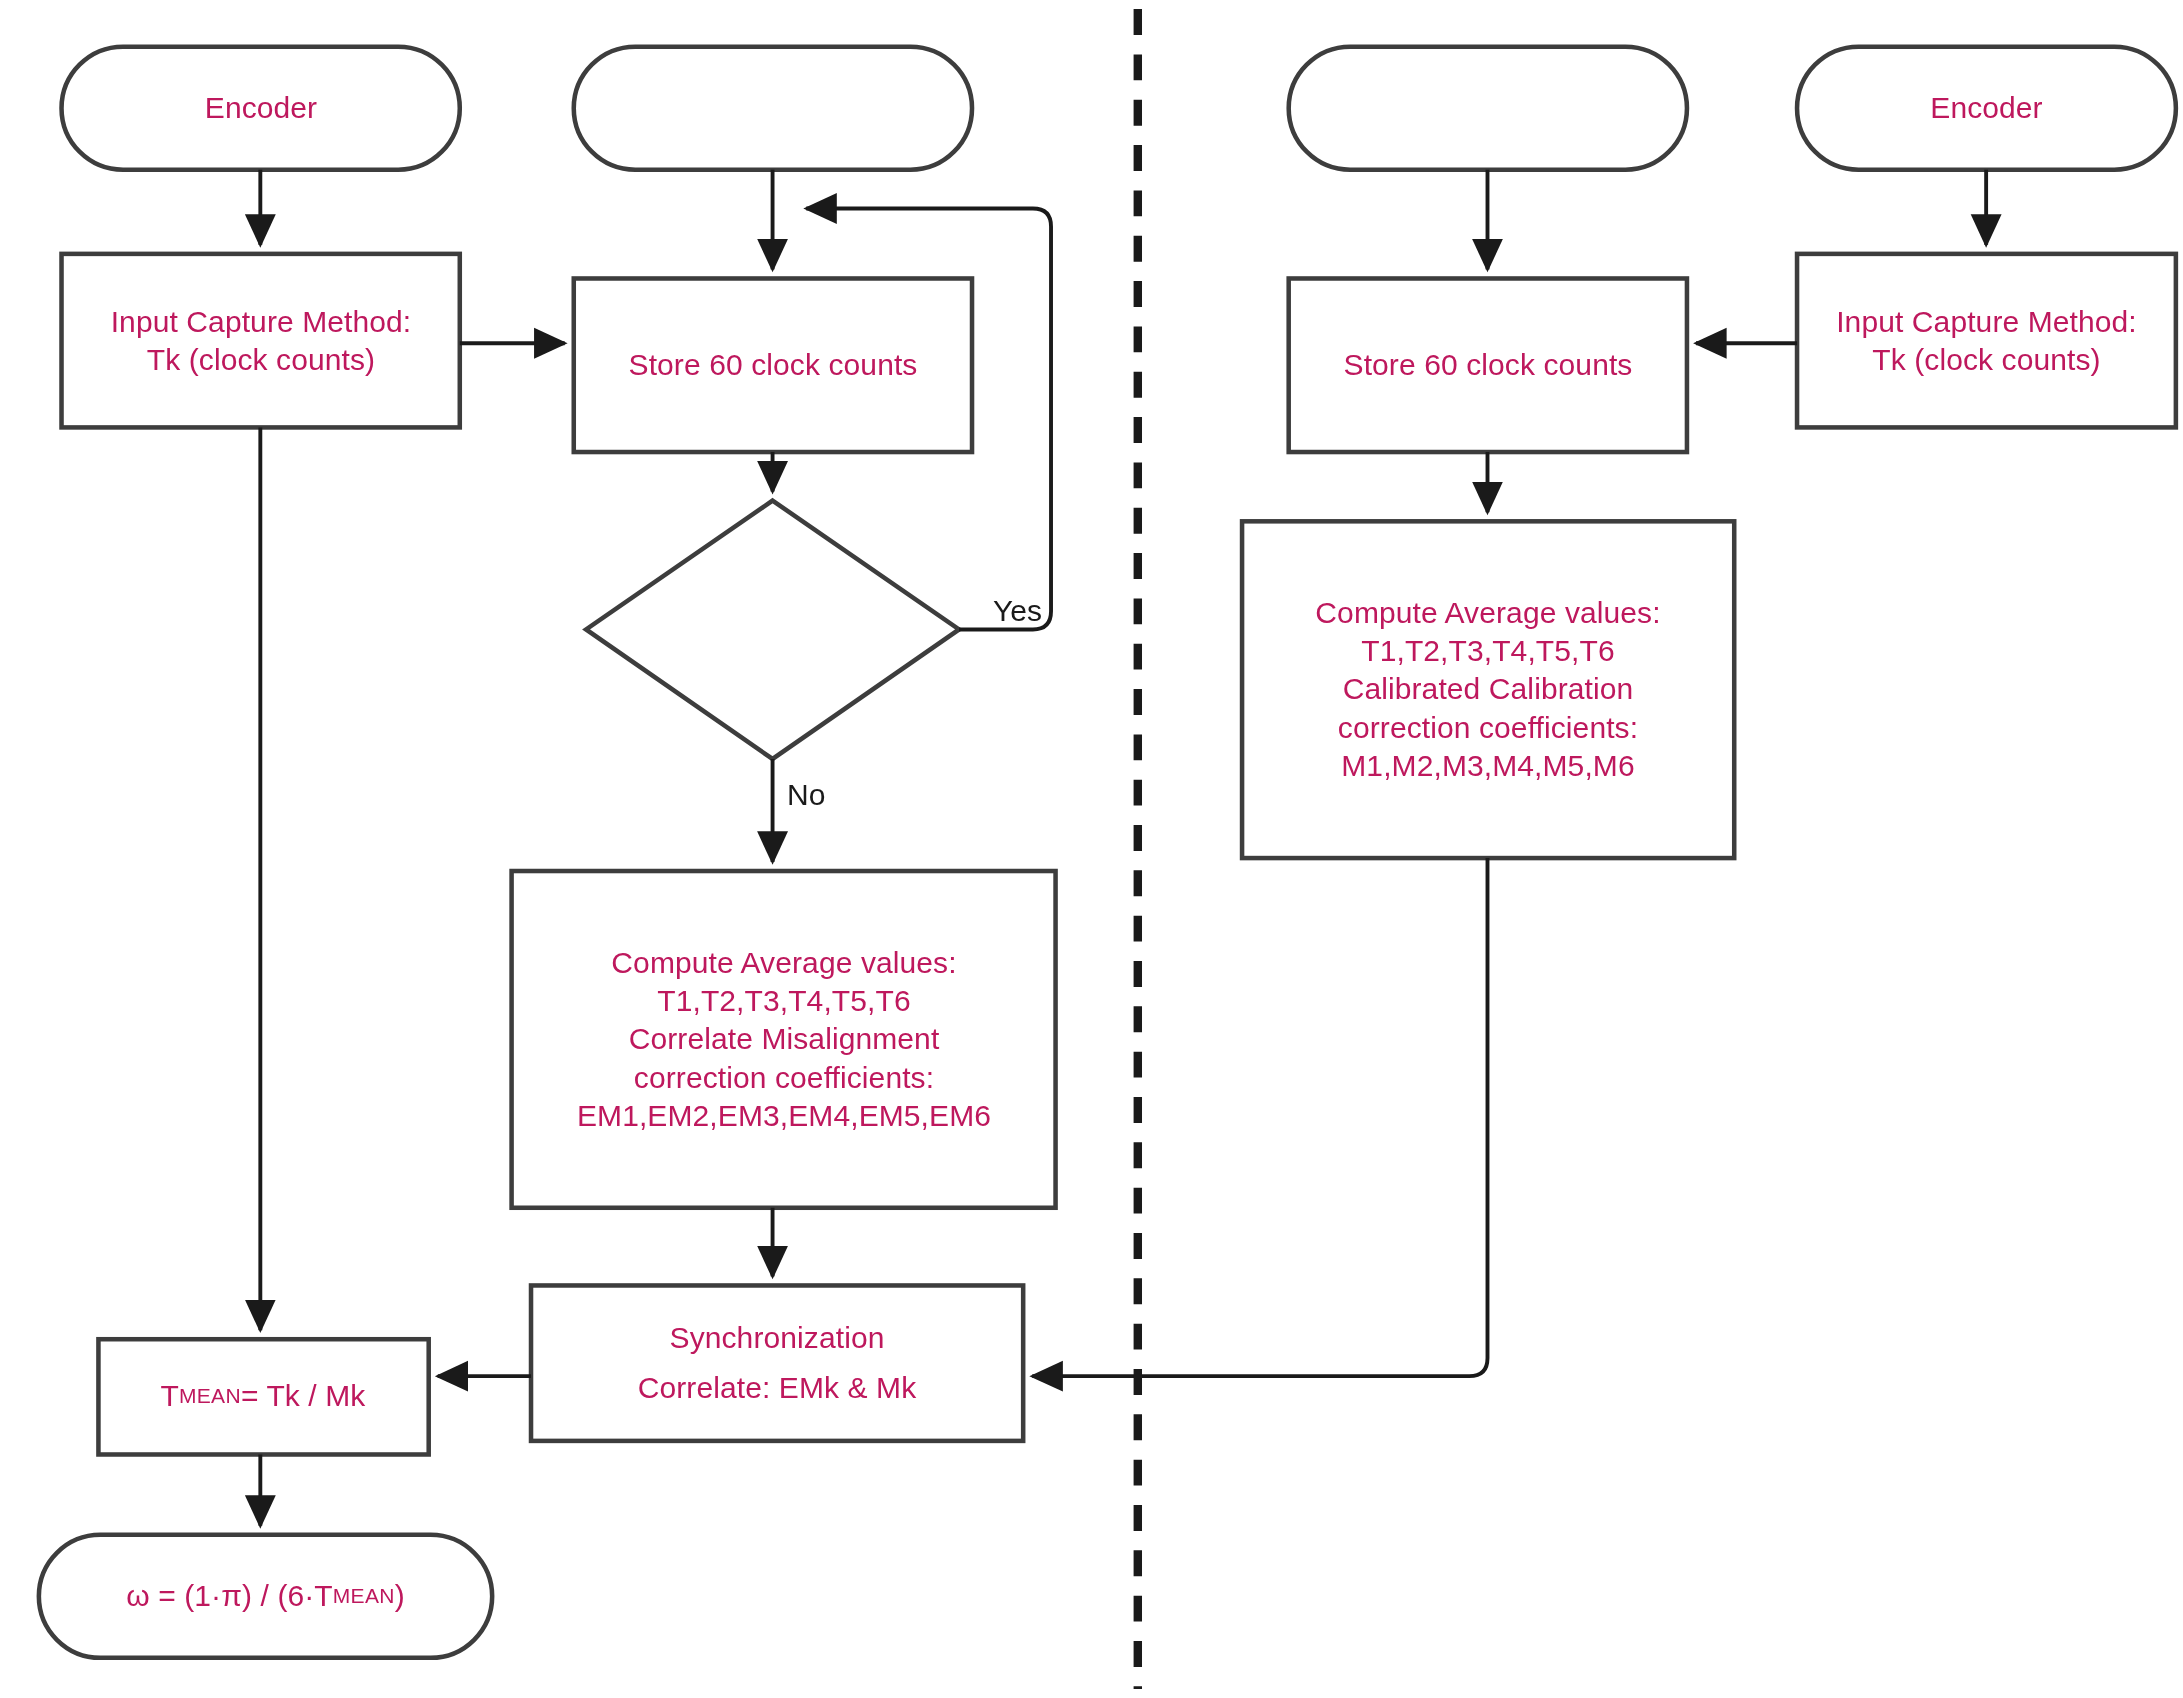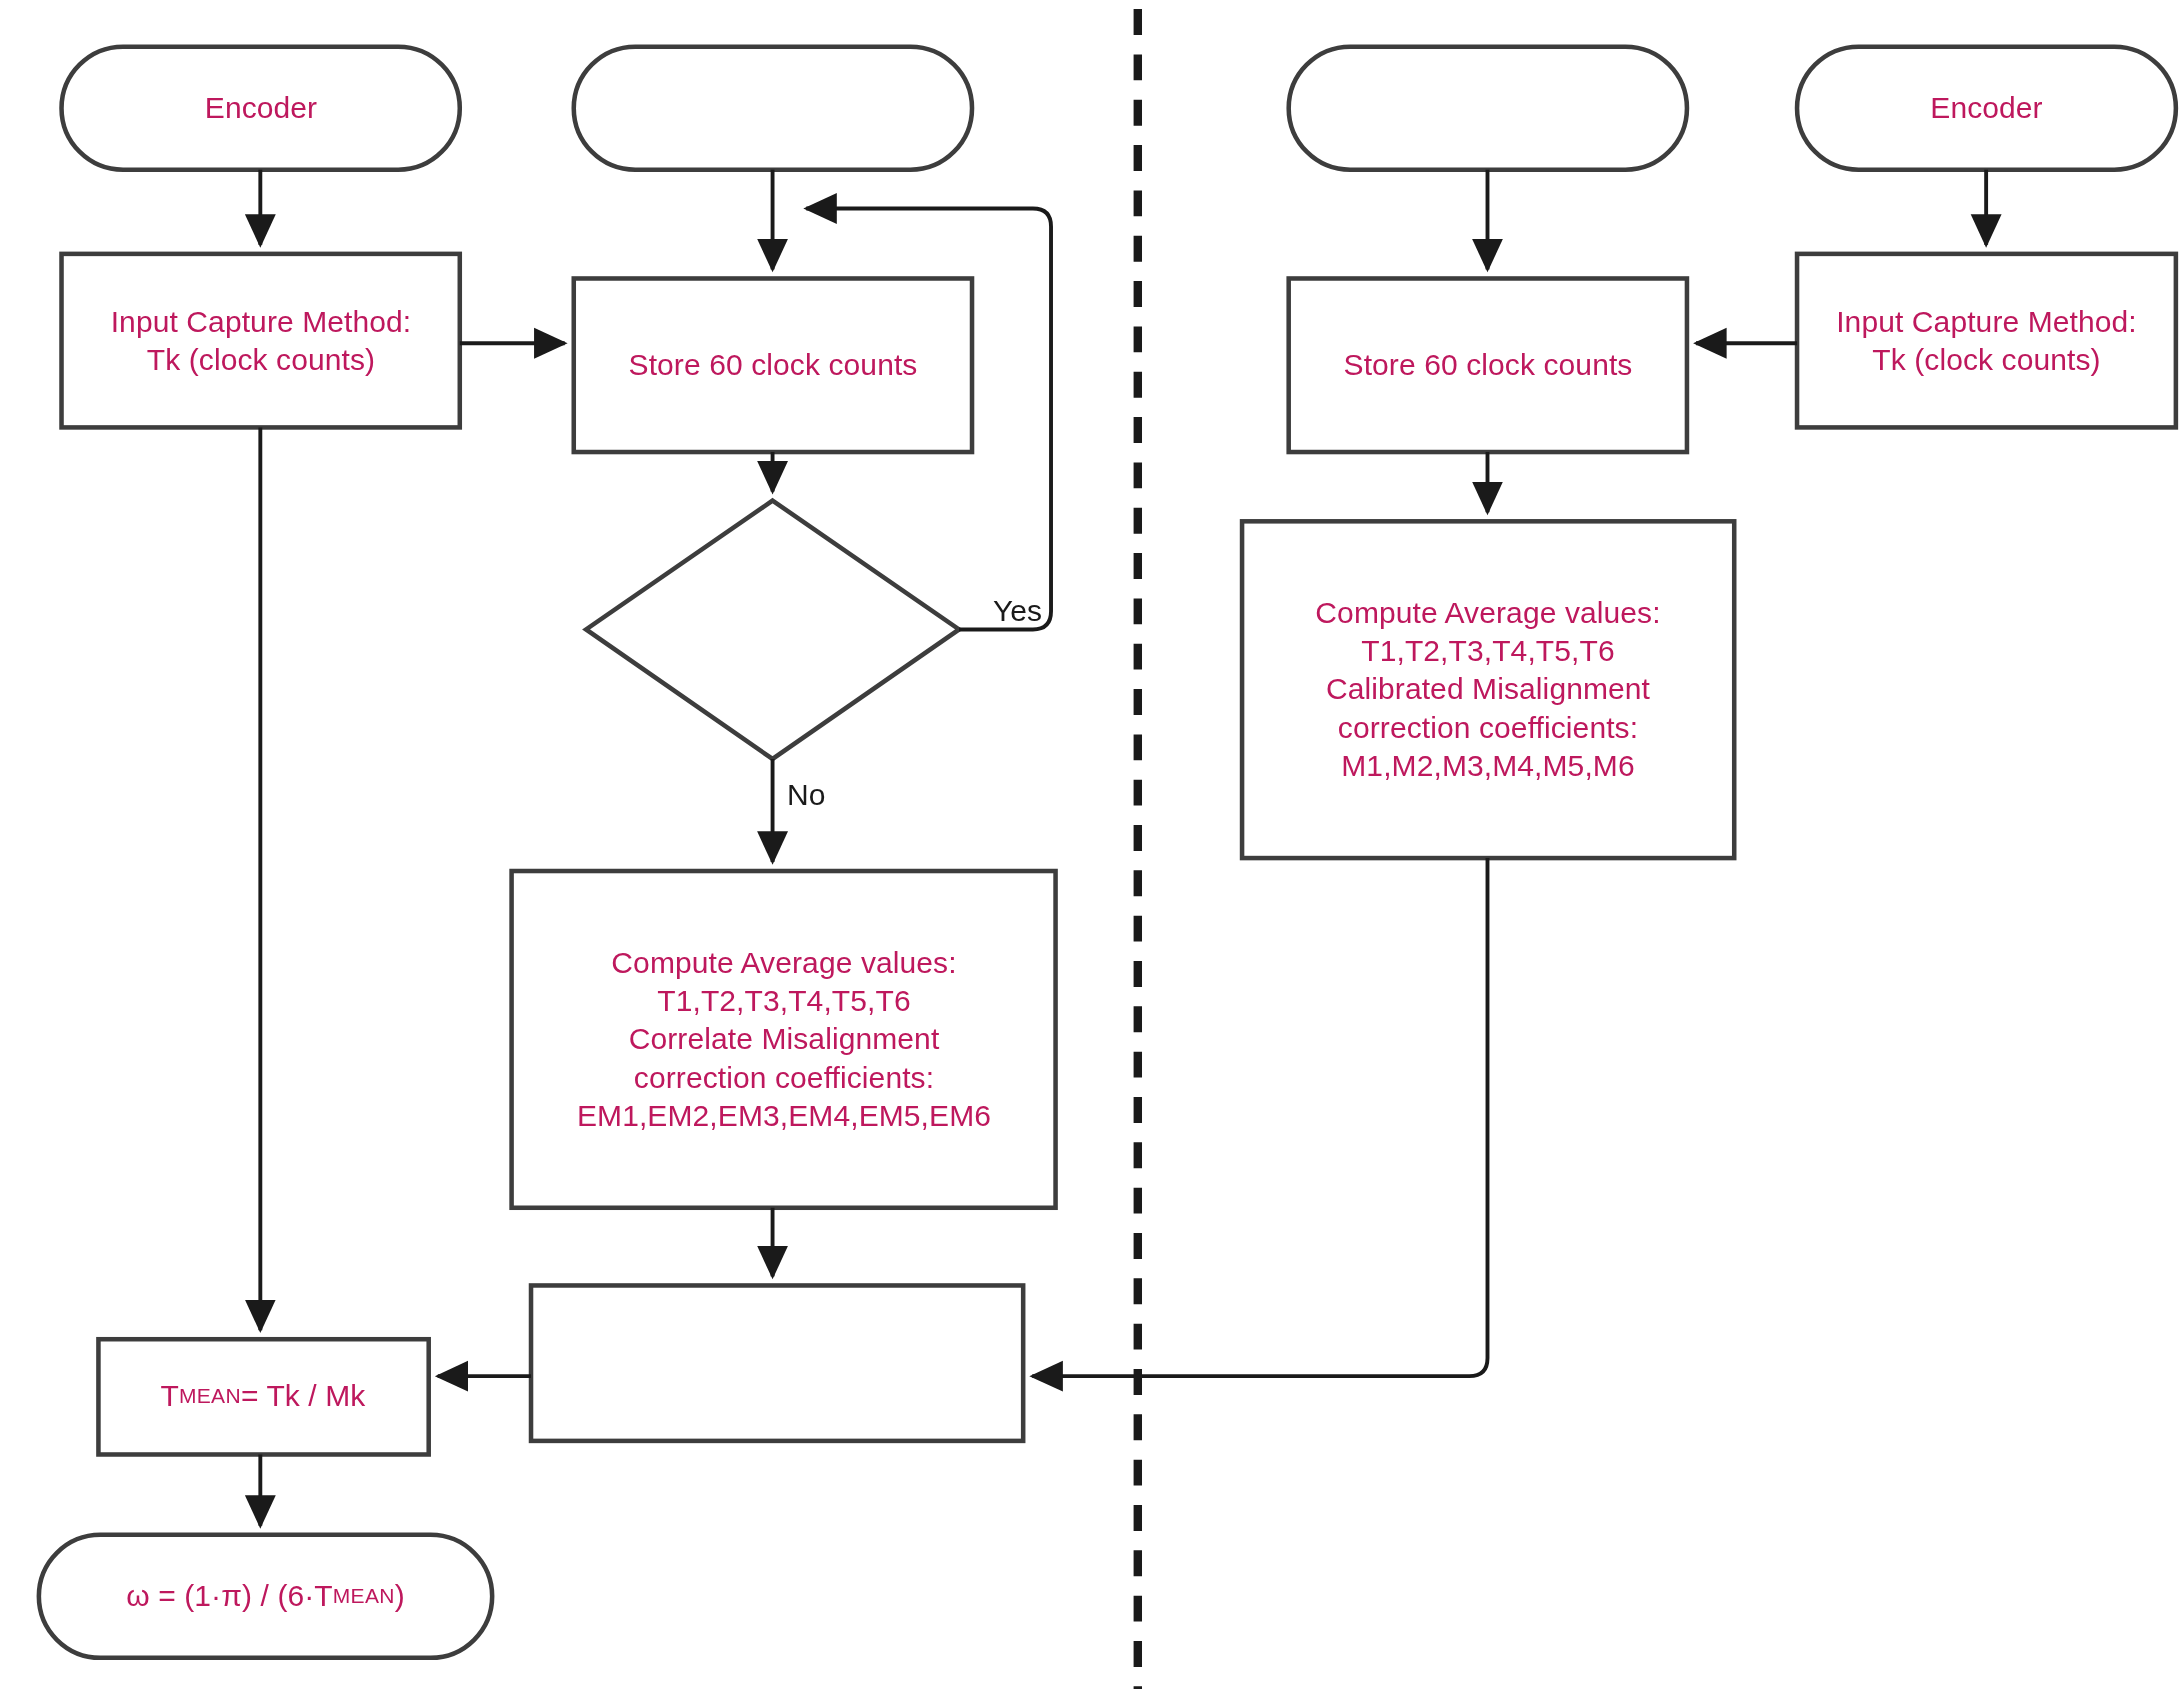--- a/index.html
+++ b/index.html
@@ -145,40 +145,44 @@
 
 
   <div class="node-label two-para" style="left:512px; top:871px; width:544px; height:337px;">
     <div>Compute Average values:
 T1,T2,T3,T4,T5,T6</div>
     <div>Correlate Misalignment
 correction coefficients:
 EM1,EM2,EM3,EM4,EM5,EM6</div>
   </div>
 
+  <div class="node-label sync-stack" style="left:531px; top:1286px; width:492px; height:155px;">
+    <div class="bold-title">Synchronization</div>
+    <div>Correlate: EMk &amp; Mk</div>
+  </div>
 
   <div class="node-label" style="left:98px; top:1339px; width:330px; height:115px;">
     <span>T</span><span class="sub">MEAN</span><span> = Tk / Mk</span>
   </div>
 
   <div class="node-label" style="left:39px; top:1535px; width:453px; height:123px;">
     <span>ω = (1·π) / (6·T</span><span class="sub">MEAN</span><span>)</span>
   </div>
 
   <div class="edge-label" style="left:965px; top:596px;margin-left:28px;">Yes</div>
 
   <div class="edge-label" style="left:787px; top:780px;">No</div>
 
 
   <div class="node-label" style="left:1289px; top:278px; width:398px; height:174px;">Store 60 clock counts</div>
 
   <div class="node-label two-para" style="left:1242px; top:521px; width:492px; height:337px;">
     <div>Compute Average values:
 T1,T2,T3,T4,T5,T6</div>
-    <div>Calibrated Misalignment
+    <div>Calibrated Calibration
 correction coefficients:
 M1,M2,M3,M4,M5,M6</div>
   </div>
 
   <div class="node-label" style="left:1797px; top:47px; width:379px; height:123px;">Encoder</div>
 
   <div class="node-label" style="left:1797px; top:254px; width:379px; height:174px;">Input Capture Method:
 Tk (clock counts)</div>
 
 </div>

